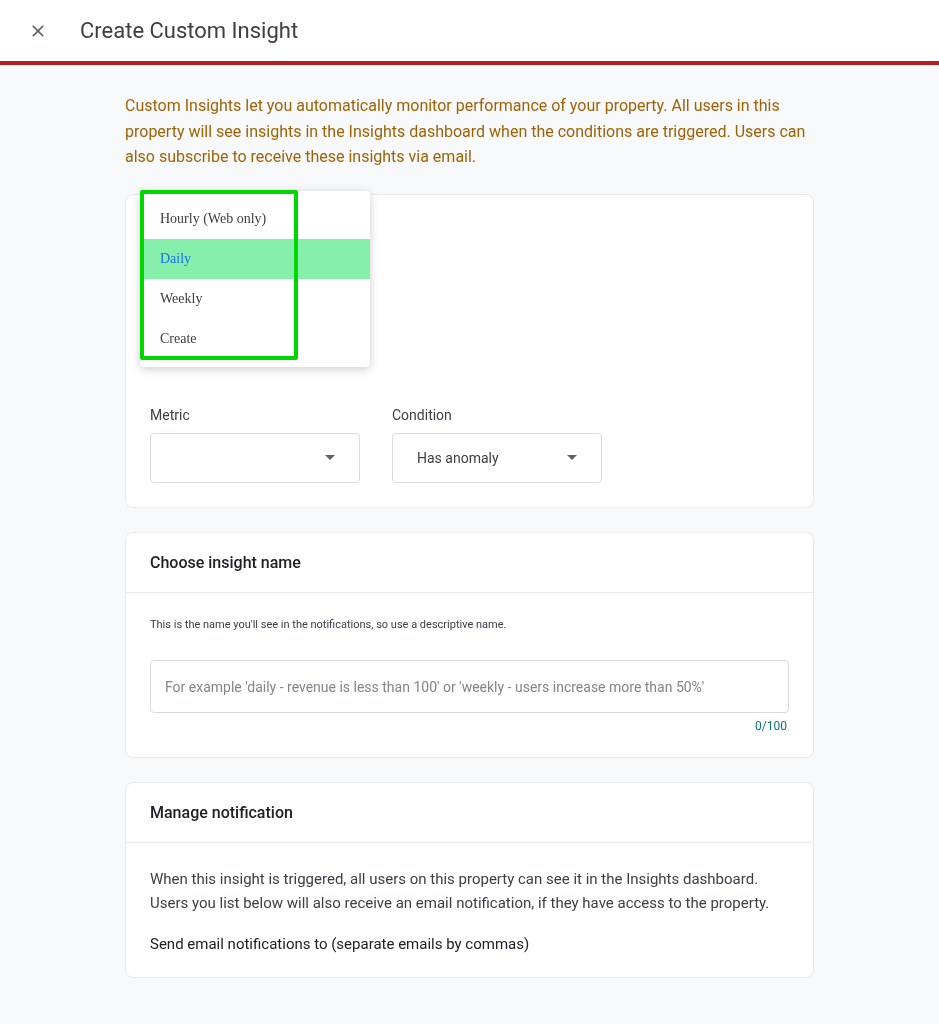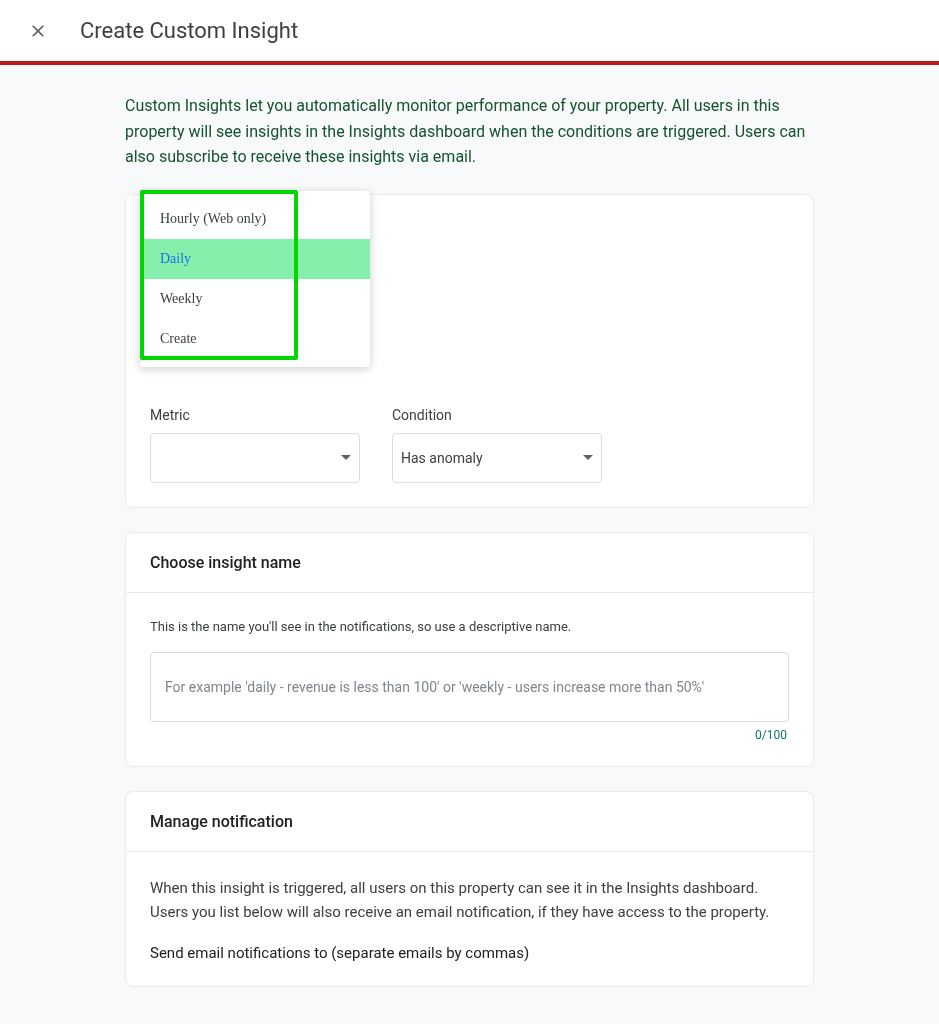--- a/index.html
+++ b/index.html
@@ -29,21 +29,21 @@
     }
     .content-wrap {
       background: #f8f9fa;
       padding: 0 0 40px 0;
       min-height: 960px;
     }
     .intro-text {
       padding: 28px 125px 24px 125px;
       font-size: 16px;
       line-height: 1.6;
-      color: #14532d;
+      color: #a16207;
     }
     .card {
       background: #fff;
       border: 1px solid #e8eaed;
       border-radius: 8px;
       margin: 0 125px 24px 125px;
       overflow: visible;
     }
     .card-header {
       padding: 20px 24px;
@@ -104,45 +104,45 @@
       margin-bottom: 10px;
     }
     .select-box {
       width: 210px;
       height: 50px;
       border: 1px solid #dadce0;
       border-radius: 4px;
       display: flex;
       align-items: center;
       justify-content: space-between;
-      padding: 0 8px;
+      padding: 0 24px;
       font-size: 14px;
       color: #3c4043;
       cursor: pointer;
       background: #fff;
     }
     .caret {
       width: 0;
       height: 0;
       border-left: 5px solid transparent;
       border-right: 5px solid transparent;
       border-top: 5px solid #5f6368;
     }
     .card-body-plain {
       padding: 24px;
     }
     .helper-text {
-      font-size: 13px;
-      color: #3c4043;
-      margin-bottom: 16px;
+      font-size: 11px;
+      color: #3c4043;
+      margin-bottom: 27px;
       line-height: 1.5;
     }
     .text-input {
       width: 100%;
-      height: 70px;
+      height: 53px;
       border: 1px solid #dadce0;
       border-radius: 4px;
       padding: 0 14px;
       font-size: 14px;
       color: #3c4043;
       font-family: inherit;
     }
     .text-input::placeholder {
       color: #80868b;
     }

